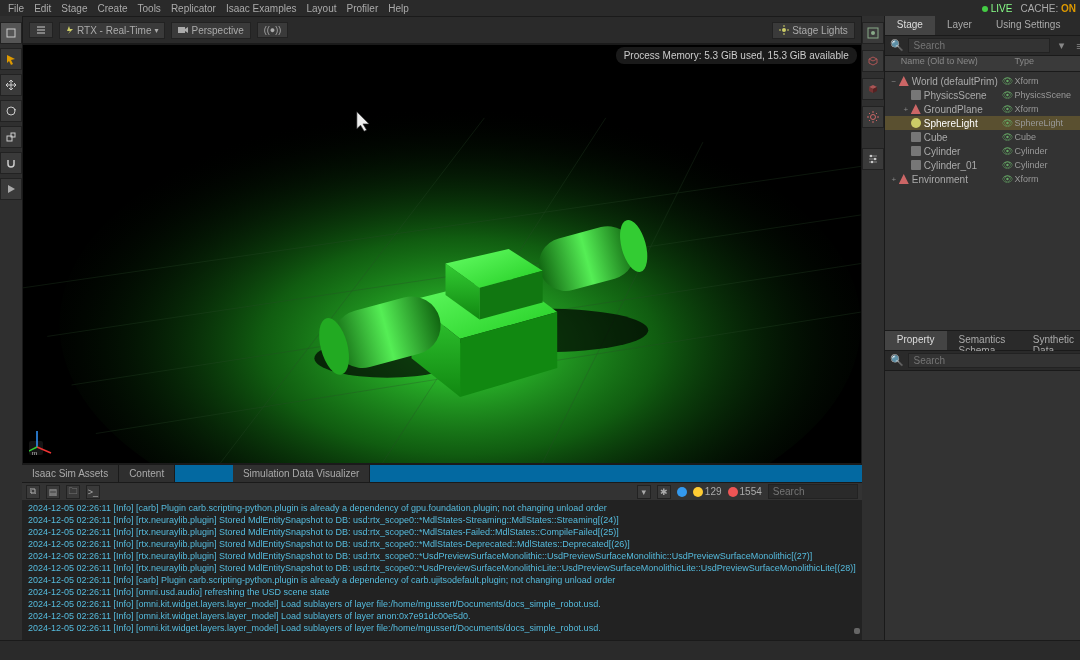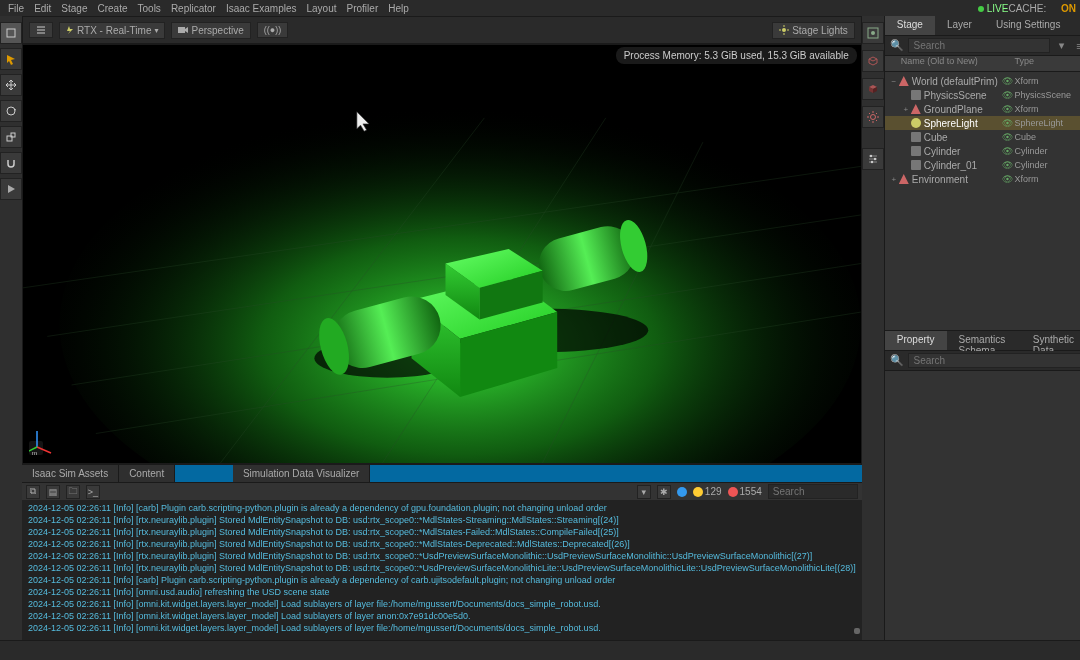--- a/index.html
+++ b/index.html
@@ -1,25 +1,25 @@
 <!DOCTYPE html>
 <html><head>
 <meta charset="utf-8">
 <style>
 * { margin: 0; padding: 0; box-sizing: border-box; font-family: "Segoe UI", Arial, sans-serif; }
 body { background: #2a2a2a; color: #aaa; font-size: 11px; overflow: hidden; width: 1080px; height: 660px; }
 
 
 .menubar { height: 16px; background: #2a2a2a; display: flex; align-items: center; padding: 0 4px; gap: 2px; }
 .menubar .menu-item { padding: 1px 4px; cursor: pointer; font-size: 10px; }
-.status-right { margin-left: auto; display: flex; align-items: center; font-size: 10px; }
+.status-right { margin-left: auto; display: flex; gap: 8px; align-items: center; font-size: 10px; }
 .live-badge { color: #8f8; }
 .live-dot { display:inline-block; width:6px; height:6px; border-radius:50%; background:#4c4; margin-right:3px; }
 .cache-on { color: #aaa; }
-.cache-on b { color: #d90; margin-left: 12px; }
+.cache-on b { color: #d90; }
 
 
 .main { display: flex; height: 624px; }
 .left-tools { width: 26px; background: #2f2f2f; display: flex; flex-direction: column; padding-top: 6px; gap: 4px; align-items: center; }
 .tool-btn { width: 22px; height: 22px; background: #3a3a3a; border: 1px solid #222; display: flex; align-items: center; justify-content: center; cursor: pointer; }
 .tool-btn.sel { background: #555; }
 .center-col { flex: 1; display: flex; flex-direction: column; }
 .right-tools { width: 26px; background: #2f2f2f; display: flex; flex-direction: column; padding-top: 6px; gap: 6px; align-items: center; }
 .right-panel { width: 320px; background: #333; display: flex; flex-direction: column; border-left: 1px solid #1a1a1a; }
 

